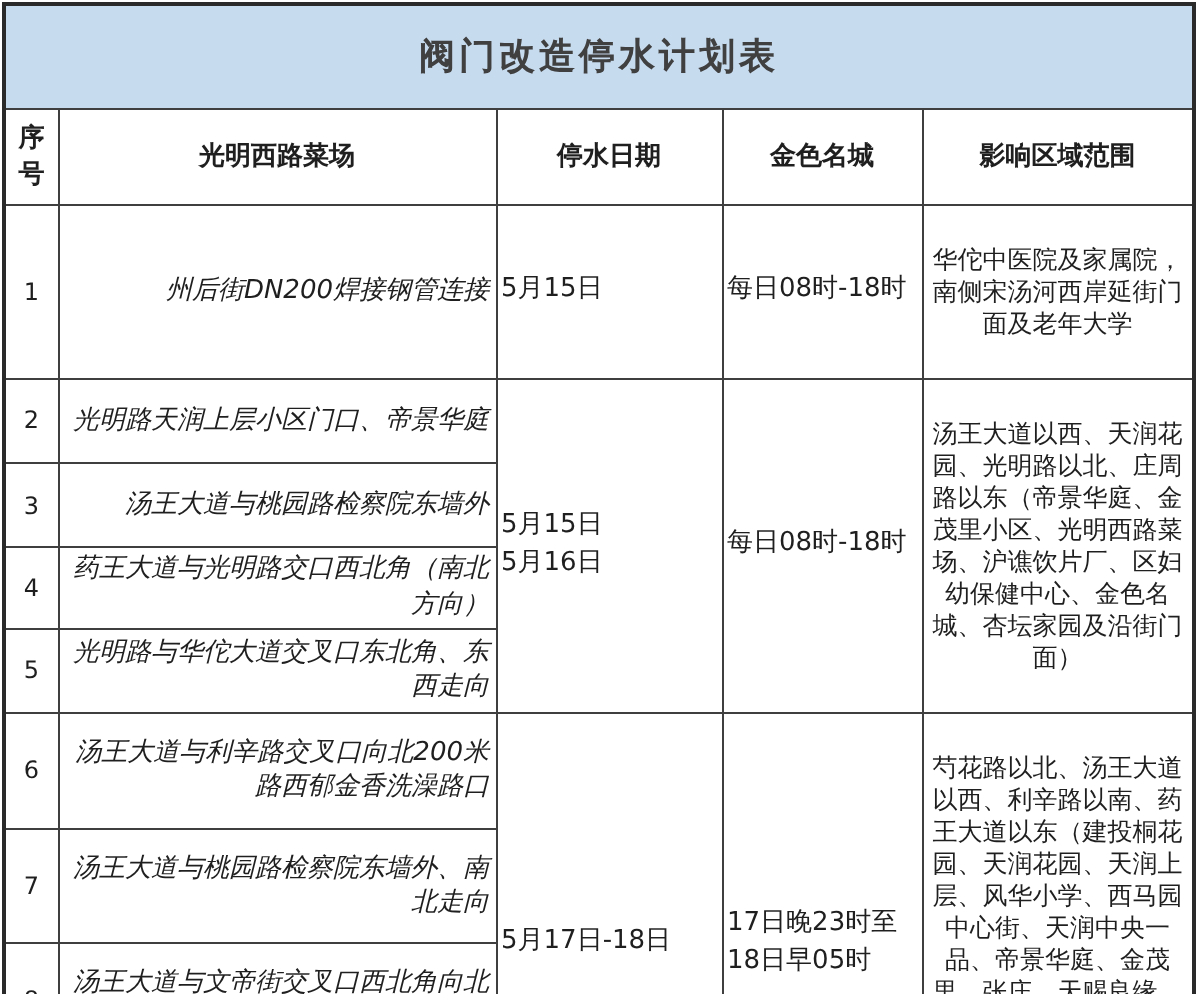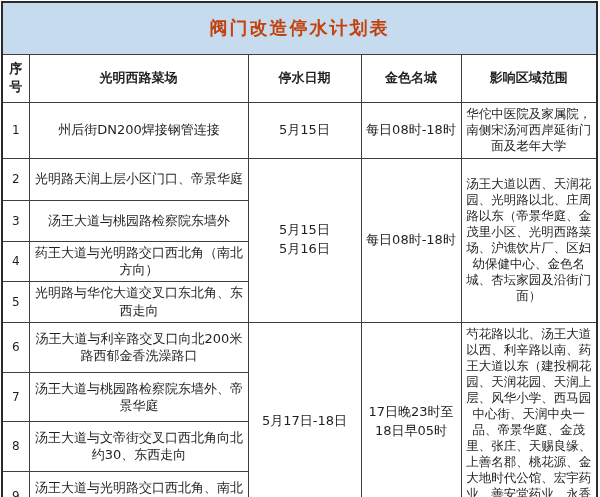--- a/index.html
+++ b/index.html
@@ -33,58 +33,58 @@
   table.outage { border: 2px solid #2a2a2a; }
 
   td.title-cell {
     height: 52px;
     background: #c7dbee;
     text-align: center;
     vertical-align: middle;
     font-size: 18px;
     font-weight: bold;
     letter-spacing: 2px;
-    color: #c2410c;
+    color: #404040;
   }
   tr.head th {
     height: 48px;
     background: #ffffff;
     font-size: 13px;
     font-weight: bold;
     text-align: center;
     vertical-align: middle;
     padding: 0 1px;
   }
   td.no {
     text-align: center;
     vertical-align: middle;
     font-size: 12px;
     padding: 0;
   }
   td.loc {
-    text-align: center;
+    text-align: right;
     vertical-align: middle;
     font-size: 13px;
     line-height: 1.35;
     padding: 2px 3px 2px 4px;
+    font-style: italic;
   }
   td.date, td.time {
-    text-align: center;
     vertical-align: middle;
     font-size: 13px;
     line-height: 1.45;
     white-space: pre-line;
     padding: 0 2px;
   }
   td.area {
     text-align: center;
     vertical-align: middle;
     font-size: 12.5px;
     line-height: 1.28;
-    padding: 3px 2px;
+    padding: 19px 2px;
   }
   
   tr.r1 td { height: 56px; }
   tr.r2 td { height: 42px; }
   tr.r3 td { height: 41px; }
   tr.r4 td { height: 40px; }
   tr.r5 td { height: 41px; }
   tr.r6 td { height: 41px; }
   tr.r7 td { height: 39px; }
   tr.r8 td { height: 40px; }
@@ -147,21 +147,21 @@
 
     <tr class="r6">
       <td class="no">6</td>
       <td class="loc">汤王大道与利辛路交叉口向北200米路西郁金香洗澡路口</td>
       <td class="date" rowspan="4">5月17日-18日</td>
       <td class="time" rowspan="4">17日晚23时至18日早05时</td>
       <td class="area" rowspan="4">芍花路以北、汤王大道以西、利辛路以南、药王大道以东（建投桐花园、天润花园、天润上层、风华小学、西马园中心街、天润中央一品、帝景华庭、金茂里、张庄、天赐良缘、上善名郡、桃花源、金大地时代公馆、宏宇药业、善安堂药业、永香药业）</td>
     </tr>
     <tr class="r7">
       <td class="no">7</td>
-      <td class="loc">汤王大道与桃园路检察院东墙外、帝景华庭</td>
+      <td class="loc">汤王大道与桃园路检察院东墙外、南北走向</td>
     </tr>
     <tr class="r8">
       <td class="no">8</td>
       <td class="loc">汤王大道与文帝街交叉口西北角向北约30、东西走向</td>
     </tr>
     <tr class="r9">
       <td class="no">9</td>
       <td class="loc">汤王大道与光明路交口西北角、南北走向</td>
     </tr>
   </tbody>

